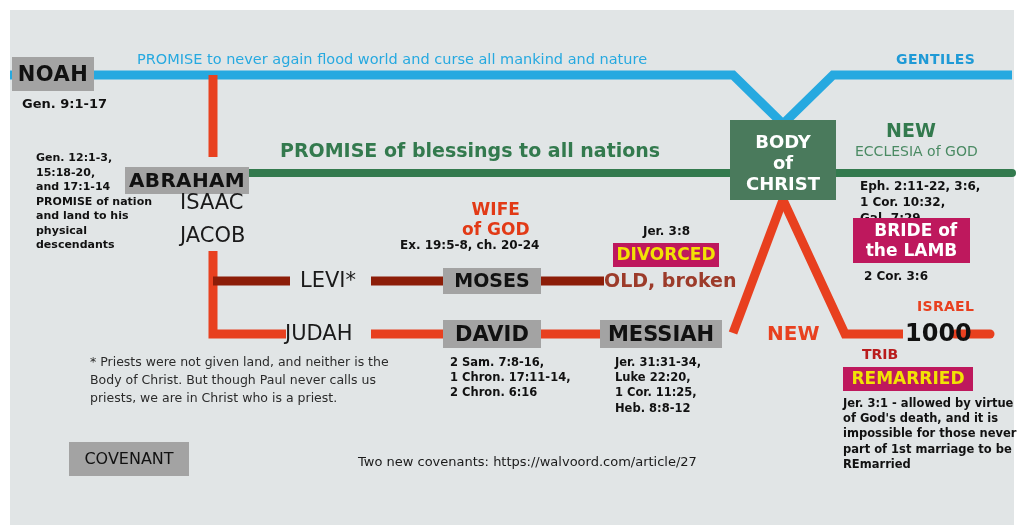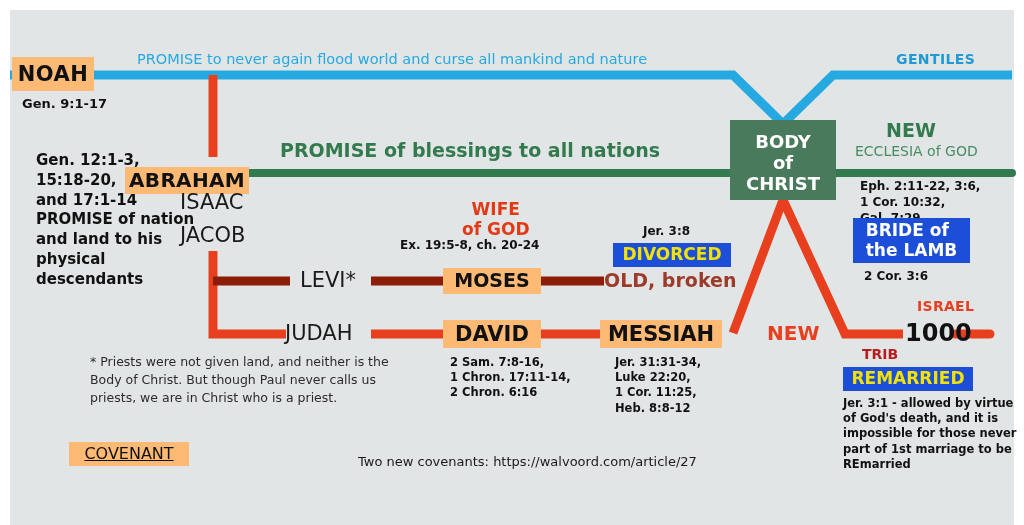--- a/index.html
+++ b/index.html
@@ -17,21 +17,21 @@
   }
   
   .frame-top{position:absolute;left:0;top:0;width:1024px;height:10px;background:#ffffff;}
   .frame-left{position:absolute;left:0;top:0;width:10px;height:525px;background:#ffffff;}
   .frame-right{position:absolute;right:0;top:0;width:10px;height:525px;background:#ffffff;}
 
   svg.lines{position:absolute;left:0;top:0;width:1024px;height:525px;pointer-events:none;}
 
   .node{
     position:absolute;
-    background:#fdba74;
+    background:#a3a3a3;
     color:#111111;
     font-weight:bold;
     display:flex;align-items:center;justify-content:center;
     white-space:nowrap;
     line-height:1.05;
   }
   .plain{
     position:absolute;
     color:#1a1a1a;
     white-space:nowrap;
@@ -40,23 +40,23 @@
   .ref{
     position:absolute;
     color:#111111;
     font-weight:bold;
     font-size:11.5px;
     line-height:1.32;
     white-space:pre-line;
   }
   .blk{
     position:absolute;
-    background:#1d4ed8;
+    background:#be185d;
     display:flex;align-items:center;justify-content:center;
-    text-align:left;
+    text-align:right;
     font-weight:bold;
     line-height:1.12;
   }
   .note{
     position:absolute;
     color:#2b2b2b;
     font-size:12.5px;
     line-height:1.42;
     white-space:pre-line;
   }
@@ -97,21 +97,21 @@
 
   <div class="node" style="left:12px;top:57px;width:82px;height:34px;font-size:21px;letter-spacing:.5px;">
     <span>NOAH</span>
   </div>
   <div class="ref" style="left:22px;top:95px;font-size:13px;">Gen. 9:1-17</div>
 
   <div class="plain" style="left:137px;top:52px;color:#26a9e0;font-size:14.5px;">PROMISE to never again flood world and curse all mankind and nature</div>
 
   <div class="plain" style="left:896px;top:52px;color:#1f9ad6;font-size:14px;font-weight:bold;letter-spacing:.4px;">GENTILES</div>
 
-  <div class="ref" style="left:36px;top:151px;font-size:15px;">Gen. 12:1-3,
+  <div class="ref" style="left:36px;top:151px;font-size:11px;">Gen. 12:1-3,
 15:18-20,
 and 17:1-14
 PROMISE of nation
 and land to his
 physical
 descendants</div>
 
   <div class="node" style="left:125px;top:155px;width:124px;height:27px;font-size:20px;letter-spacing:.3px;margin-top:12px;">
     <span>ABRAHAM</span>
   </div>
@@ -127,21 +127,21 @@
 of GOD</div>
 
   <div class="ref" style="left:400px;top:238px;font-size:12px;">Ex. 19:5-8, ch. 20-24</div>
 
   <div class="node" style="left:443px;top:268px;width:98px;height:26px;font-size:19px;">
     <span>MOSES</span>
   </div>
 
   <div class="ref" style="left:643px;top:224px;font-size:12px;">Jer. 3:8</div>
 
-  <div class="blk" style="left:613px;top:243px;width:118px;height:24px;color:#f2e205;font-size:17px;">
+  <div class="blk" style="left:613px;top:243px;width:106px;height:24px;color:#f2e205;font-size:17px;">
     <span>DIVORCED</span>
   </div>
 
   <div class="plain" style="left:604px;top:270px;color:#9c3b2a;font-size:19px;font-weight:bold;">OLD, broken</div>
 
   <div class="plain" style="left:285px;top:322px;font-size:21px;color:#1a1a1a;">JUDAH</div>
 
   <div class="node" style="left:443px;top:320px;width:98px;height:28px;font-size:21px;">
     <span>DAVID</span>
   </div>
@@ -189,19 +189,19 @@
   <div class="ref" style="left:843px;top:396px;font-size:11.5px;">Jer. 3:1 - allowed by virtue
 of God's death, and it is
 impossible for those never
 part of 1st marriage to be
 REmarried</div>
 
   <div class="note" style="left:90px;top:353px;">* Priests were not given land, and neither is the
 Body of Christ. But though Paul never calls us
 priests, we are in Christ who is a priest.</div>
 
-  <div class="node" style="left:69px;top:442px;width:120px;height:24px;font-size:16px;font-weight:normal;text-decoration:underline;">
+  <div class="node" style="left:69px;top:442px;width:120px;height:34px;font-size:16px;font-weight:normal;">
     <span>COVENANT</span>
   </div>
 
   <div class="plain" style="left:358px;top:455px;color:#1a1a1a;font-size:13px;">Two new covenants: https://walvoord.com/article/27</div>
 
 </div>
 
 </body></html>

